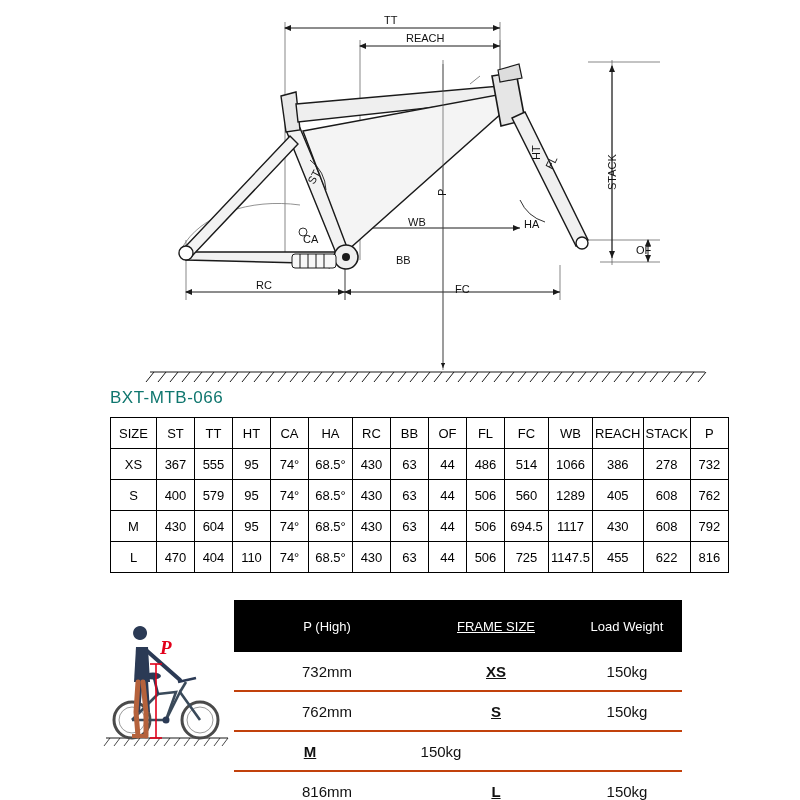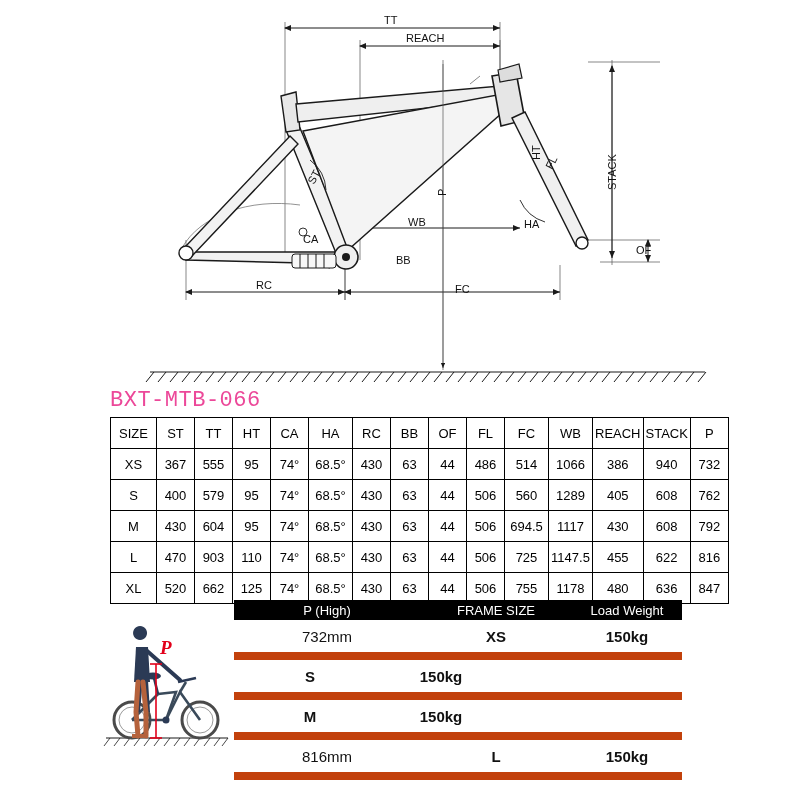--- a/index.html
+++ b/index.html
@@ -17,24 +17,24 @@
   #geo-figure {
     position: absolute;
     left: 0; top: 0;
     width: 800px; height: 385px;
   }
 
   
   #model-title {
     position: absolute;
     left: 110px; top: 388px;
-    font-size: 22px;
+    font-size: 17px;
     letter-spacing: 0.5px;
-    color: #ec4899;
-    font-family: Liberation Mono, monospace;
+    color: #0f766e;
+    font-family: Liberation Sans, sans-serif;
   }
 
   
   #spec-table {
     position: absolute;
     left: 110px; top: 417px;
     border-collapse: collapse;
     table-layout: fixed;
   }
   #spec-table th, #spec-table td {
@@ -55,42 +55,42 @@
 
   
   #p-panel {
     position: absolute;
     left: 234px; top: 600px;
     width: 448px;
   }
   #p-head {
     background: #000;
     color: #fff;
-    height: 20px;
+    height: 52px;
     display: flex;
     align-items: center;
     font-size: 13px;
     font-family: "Liberation Sans", sans-serif;
   }
   #p-head .col { text-align: center; }
   .col-p { width: 186px; }
-  .col-f { width: 152px; }
+  .col-f { width: 152px; text-decoration: underline; }
   .col-l { width: 110px; }
 
   .p-row {
     height: 40px;
     display: flex;
     align-items: center;
-    border-bottom: 8px solid #c2410c;
+    border-bottom: 2px solid #c2410c;
     font-size: 15px;
   }
   .p-row .col { text-align: center; }
   .p-row .col-p { font-weight: normal; }
   .p-row .col-f { font-weight: bold; }
-  .p-row .col-l { font-weight: bold; }
+  .p-row .col-l { font-weight: normal; }
 
   
   #rider {
     position: absolute;
     left: 88px; top: 620px;
     width: 145px; height: 140px;
   }
 </style>
 </head>
 <body>
@@ -281,21 +281,21 @@
       <td class="c">95</td>
       <td class="c">74°</td>
       <td class="w">68.5°</td>
       <td class="c">430</td>
       <td class="c">63</td>
       <td class="c">44</td>
       <td class="c">486</td>
       <td class="w">514</td>
       <td class="w">1066</td>
       <td class="x">386</td>
-      <td class="x">940</td>
+      <td class="x">278</td>
       <td class="c">732</td>
     </tr>
     <tr>
       <td>S</td>
       <td class="c">400</td>
       <td class="c">579</td>
       <td class="c">95</td>
       <td class="c">74°</td>
       <td class="w">68.5°</td>
       <td class="c">430</td>
@@ -321,50 +321,33 @@
       <td class="c">506</td>
       <td class="w">694.5</td>
       <td class="w">1117</td>
       <td class="x">430</td>
       <td class="x">608</td>
       <td class="c">792</td>
     </tr>
     <tr>
       <td>L</td>
       <td class="c">470</td>
-      <td class="c">903</td>
+      <td class="c">404</td>
       <td class="c">110</td>
       <td class="c">74°</td>
       <td class="w">68.5°</td>
       <td class="c">430</td>
       <td class="c">63</td>
       <td class="c">44</td>
       <td class="c">506</td>
       <td class="w">725</td>
       <td class="w">1147.5</td>
       <td class="x">455</td>
       <td class="x">622</td>
       <td class="c">816</td>
-    </tr>
-    <tr>
-      <td>XL</td>
-      <td class="c">520</td>
-      <td class="c">662</td>
-      <td class="c">125</td>
-      <td class="c">74°</td>
-      <td class="w">68.5°</td>
-      <td class="c">430</td>
-      <td class="c">63</td>
-      <td class="c">44</td>
-      <td class="c">506</td>
-      <td class="w">755</td>
-      <td class="w">1178</td>
-      <td class="x">480</td>
-      <td class="x">636</td>
-      <td class="c">847</td>
     </tr>
   </tbody>
 </table>
 
 <svg id="rider" viewBox="0 0 145 140">
 
   <line x1="18" y1="118" x2="140" y2="118" stroke="#1a1a1a" stroke-width="1.2"></line>
   <g stroke="#1a1a1a" stroke-width="0.8">
     <line x1="22" y1="118" x2="16" y2="126"></line>
       <line x1="32" y1="118" x2="26" y2="126"></line>
@@ -418,20 +401,21 @@
     <div class="col col-p">P (High)</div>
     <div class="col col-f">FRAME SIZE</div>
     <div class="col col-l">Load Weight</div>
   </div>
   <div class="p-row">
     <div class="col col-p">732mm</div>
     <div class="col col-f">XS</div>
     <div class="col col-l">150kg</div>
   </div>
   <div class="p-row">
+    <div class="col col-p">762mm</div>
     <div class="col col-f">S</div>
     <div class="col col-l">150kg</div>
   </div>
   <div class="p-row">
     <div class="col col-f">M</div>
     <div class="col col-l">150kg</div>
   </div>
   <div class="p-row">
     <div class="col col-p">816mm</div>
     <div class="col col-f">L</div>

